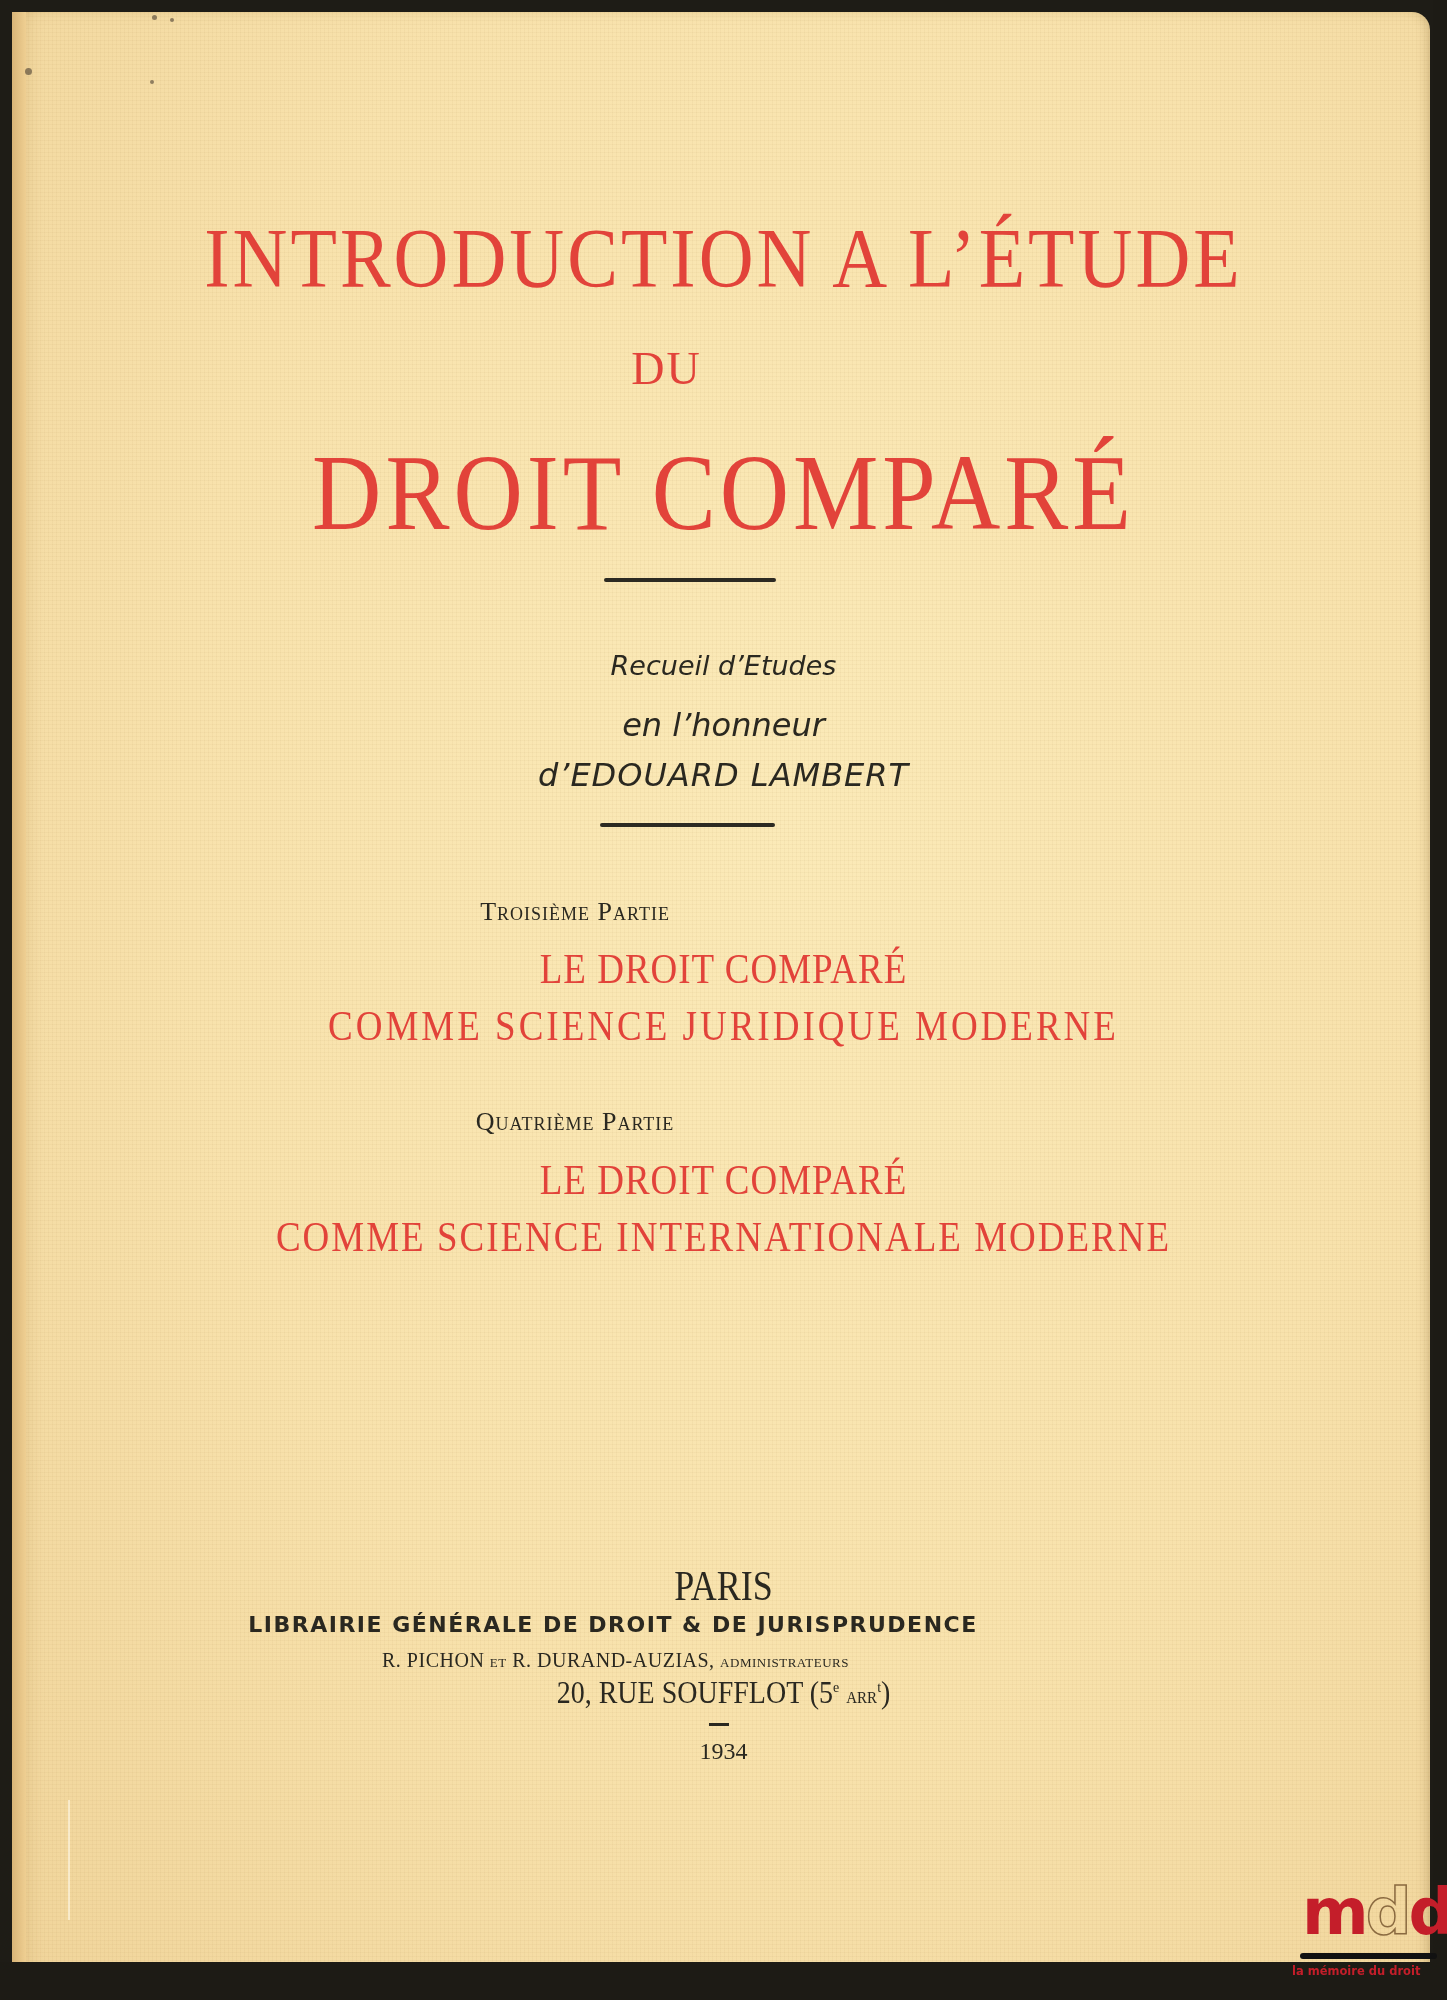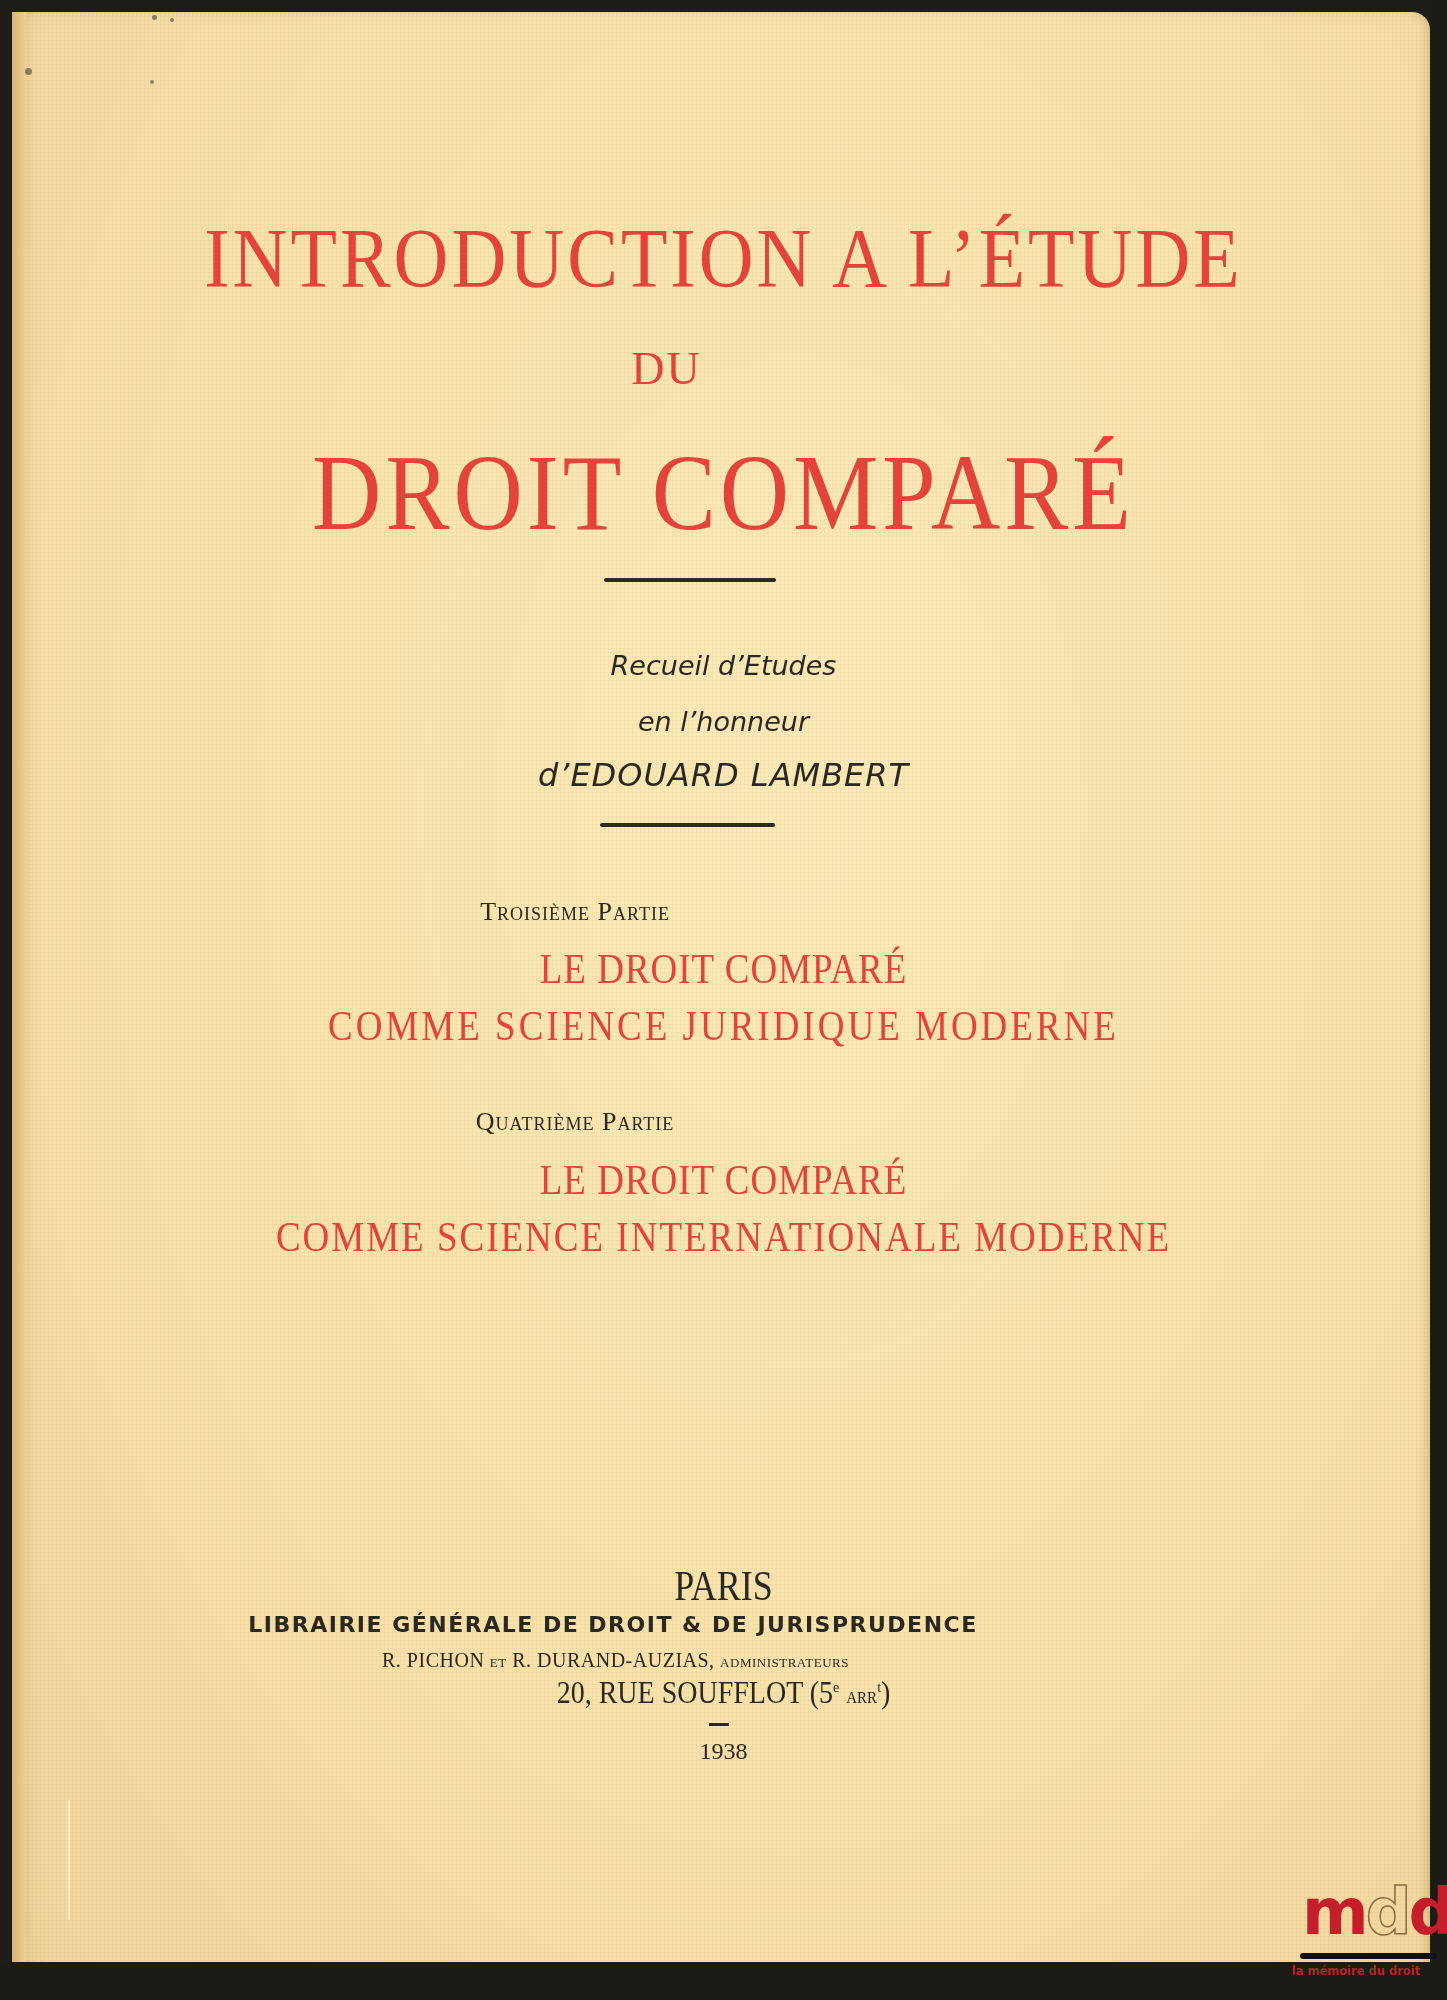--- a/index.html
+++ b/index.html
@@ -60,21 +60,21 @@
     position: absolute; height: 4px; background: #2c2a22; border-radius: 2px;
   }
   .rule1 { left: 604px; top: 578px; width: 172px; }
   .rule2 { left: 600px; top: 823px; width: 175px; }
   .italic {
     position: absolute; left: 0; width: 1447px;
     font-family: "DejaVu Sans", sans-serif; font-style: italic;
     color: #2a2820;
   }
   .rec1 { top: 650px; font-size: 27px; }
-  .rec2 { top: 706px; font-size: 27px; }
+  .rec2 { top: 706px; font-size: 32px; }
   .rec3 { top: 756px; font-size: 32px; letter-spacing: 1px; }
   .partie {
     position: absolute; left: 0; width: 1150px;
     font-size: 26px; font-variant: small-caps; letter-spacing: 1px; color: #2a2820;
   }
   .p3 { top: 897px; }
   .p4 { top: 1107px; }
   .sub-a {
     position: absolute; left: 0; width: 1447px;
     font-size: 37px; letter-spacing: 1px; transform: scaleY(1.12);
@@ -172,20 +172,20 @@
   <div class="paris">PARIS</div>
   <div class="librairie">LIBRAIRIE GÉNÉRALE DE DROIT &amp; DE JURISPRUDENCE</div>
   <div class="admins">
     <span>R. PICHON</span>
     <span class="sc">et</span>
     <span>R. DURAND-AUZIAS,</span>
     <span class="sc">administrateurs</span>
   </div>
   <div class="rue"><span>20, RUE SOUFFLOT (5</span><sup>e</sup> <span class="sc">arr</span><sup>t</sup><span>)</span></div>
   <div class="dash"></div>
-  <div class="year">1938</div>
+  <div class="year">1934</div>
 </div>
 
 <div class="logo">
   <div class="logo-mdd"><span class="m">m</span><span class="d1">d</span><span class="d2">d</span></div>
   <div class="logo-bar"></div>
   <div class="logo-tag">la mémoire du droit</div>
 </div>
 
 </body></html>

